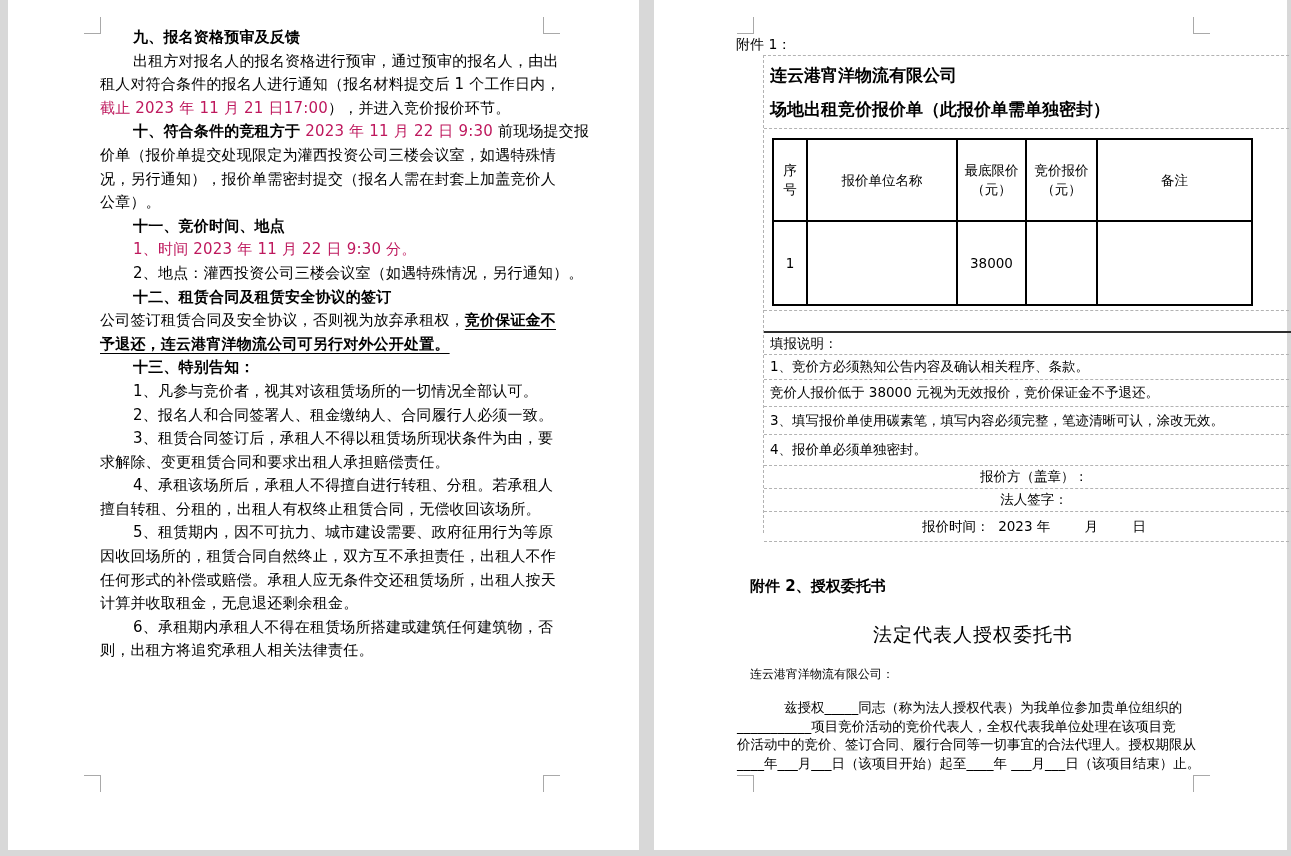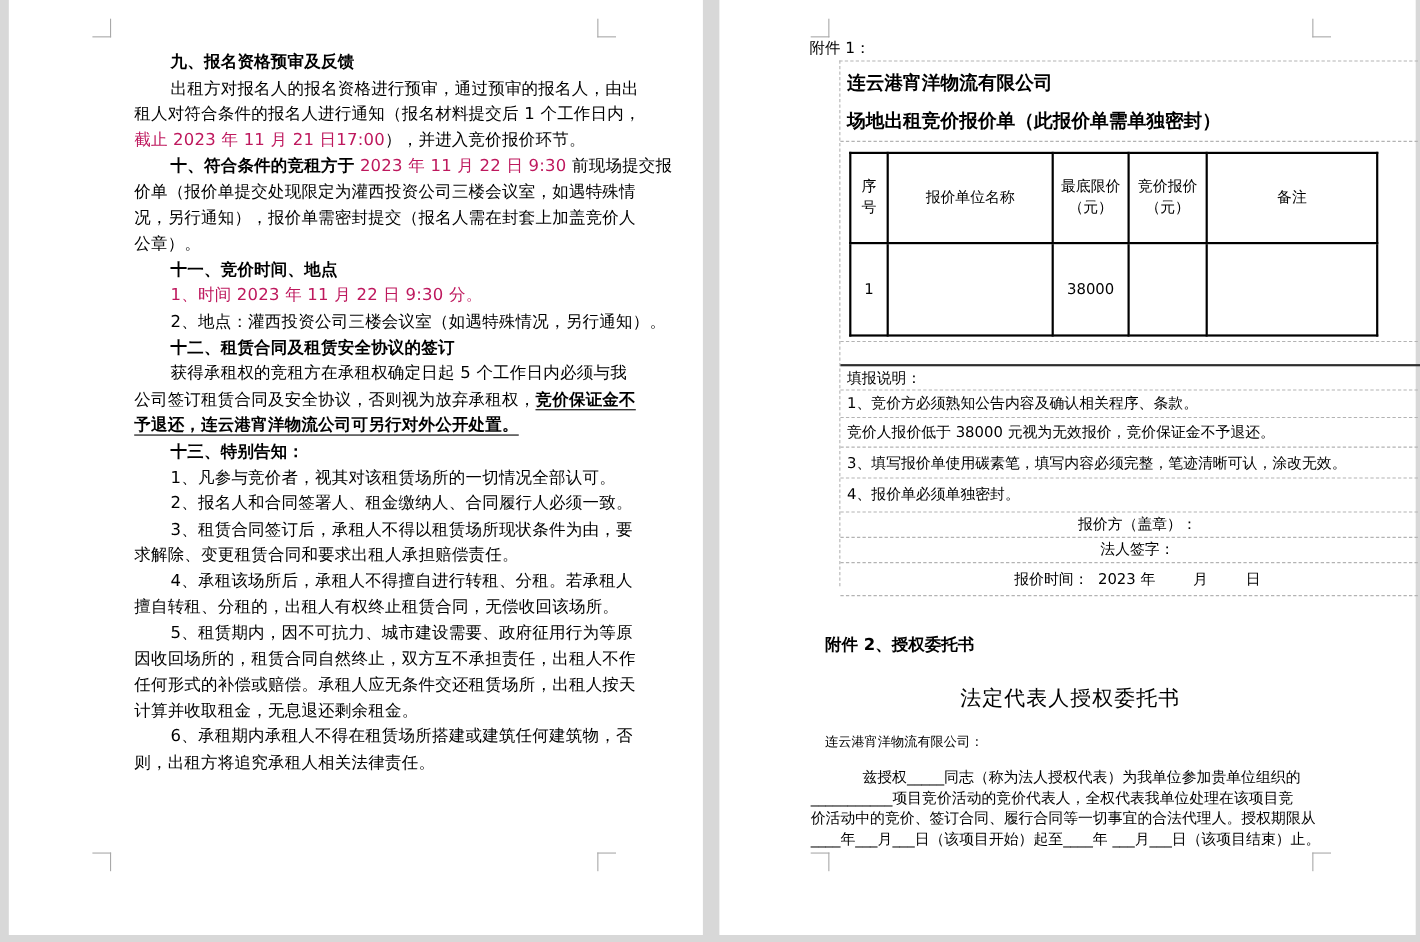--- a/index.html
+++ b/index.html
@@ -14,21 +14,21 @@
   #page-right{left:654px;width:633px;}
 
   
   .crop{position:absolute;width:16px;height:16px;}
   .crop.rb{border-right:1px solid #a9a9a9;border-bottom:1px solid #a9a9a9;}
   .crop.lb{border-left:1px solid #a9a9a9;border-bottom:1px solid #a9a9a9;}
   .crop.rt{border-right:1px solid #a9a9a9;border-top:1px solid #a9a9a9;}
   .crop.lt{border-left:1px solid #a9a9a9;border-top:1px solid #a9a9a9;}
 
   
-  #left-text{position:absolute;left:100px;top:45px;width:475px;margin-left:22px;}
+  #left-text{position:absolute;left:100px;top:26px;width:475px;}
   .tline{height:23.6px;line-height:23.6px;font-size:15px;white-space:nowrap;letter-spacing:0.2px;}
   .tline.ind{padding-left:33px;}
   .tline .b{font-weight:bold;}
   .tline .u{text-decoration:underline;text-underline-offset:3.5px;}
   .tline .blue{color:#be185d;}
 
   
   #att1-label{position:absolute;left:736px;top:36px;font-size:14px;line-height:17px;}
   #form-frame{
     position:absolute;left:745px;top:55px;width:541px;height:478px;
@@ -99,21 +99,20 @@
     <div class="tline"><span>租人对符合条件的报名人进行通知（报名材料提交后 1 个工作日内，</span></div>
     <div class="tline"><span class="blue">截止 2023 年 11 月 21 日17:00</span><span>），并进入竞价报价环节。</span></div>
     <div class="tline ind"><span class="b">十、符合条件的竞租方于</span><span class="blue"> 2023 年 11 月 22 日 9:30 </span><span>前现场提交报</span></div>
     <div class="tline"><span>价单（报价单提交处现限定为灌西投资公司三楼会议室，如遇特殊情</span></div>
     <div class="tline"><span>况，另行通知），报价单需密封提交（报名人需在封套上加盖竞价人</span></div>
     <div class="tline"><span>公章）。</span></div>
     <div class="tline ind"><span class="b">十一、竞价时间、地点</span></div>
     <div class="tline ind"><span class="blue">1、时间 2023 年 11 月 22 日 9:30 分。</span></div>
     <div class="tline ind"><span>2、地点：灌西投资公司三楼会议室（如遇特殊情况，另行通知）。</span></div>
     <div class="tline ind"><span class="b">十二、租赁合同及租赁安全协议的签订</span></div>
-    <div class="tline ind"><span>获得承租权的竞租方在承租权确定日起 5 个工作日内必须与我</span></div>
     <div class="tline"><span>公司签订租赁合同及安全协议，否则视为放弃承租权，</span><span class="b u">竞价保证金不</span></div>
     <div class="tline"><span class="b u">予退还，连云港宵洋物流公司可另行对外公开处置。</span></div>
     <div class="tline ind"><span class="b">十三、特别告知：</span></div>
     <div class="tline ind"><span>1、凡参与竞价者，视其对该租赁场所的一切情况全部认可。</span></div>
     <div class="tline ind"><span>2、报名人和合同签署人、租金缴纳人、合同履行人必须一致。</span></div>
     <div class="tline ind"><span>3、租赁合同签订后，承租人不得以租赁场所现状条件为由，要</span></div>
     <div class="tline"><span>求解除、变更租赁合同和要求出租人承担赔偿责任。</span></div>
     <div class="tline ind"><span>4、承租该场所后，承租人不得擅自进行转租、分租。若承租人</span></div>
     <div class="tline"><span>擅自转租、分租的，出租人有权终止租赁合同，无偿收回该场所。</span></div>
     <div class="tline ind"><span>5、租赁期内，因不可抗力、城市建设需要、政府征用行为等原</span></div>

